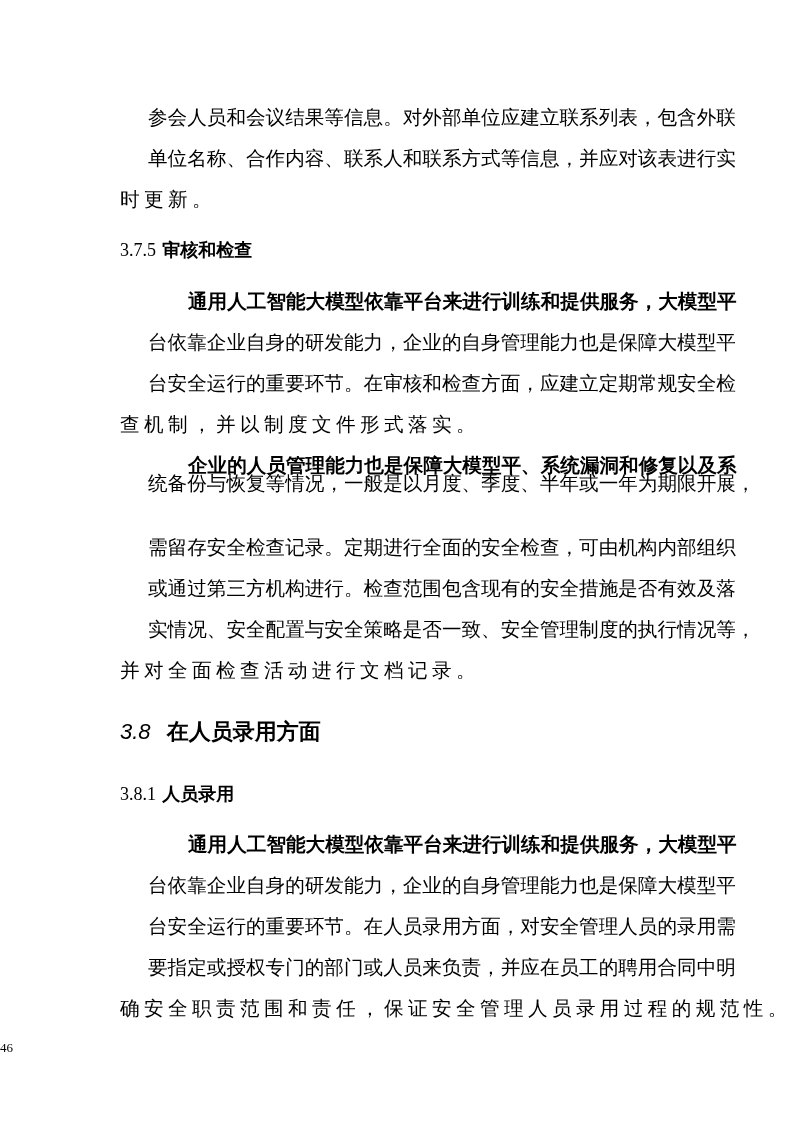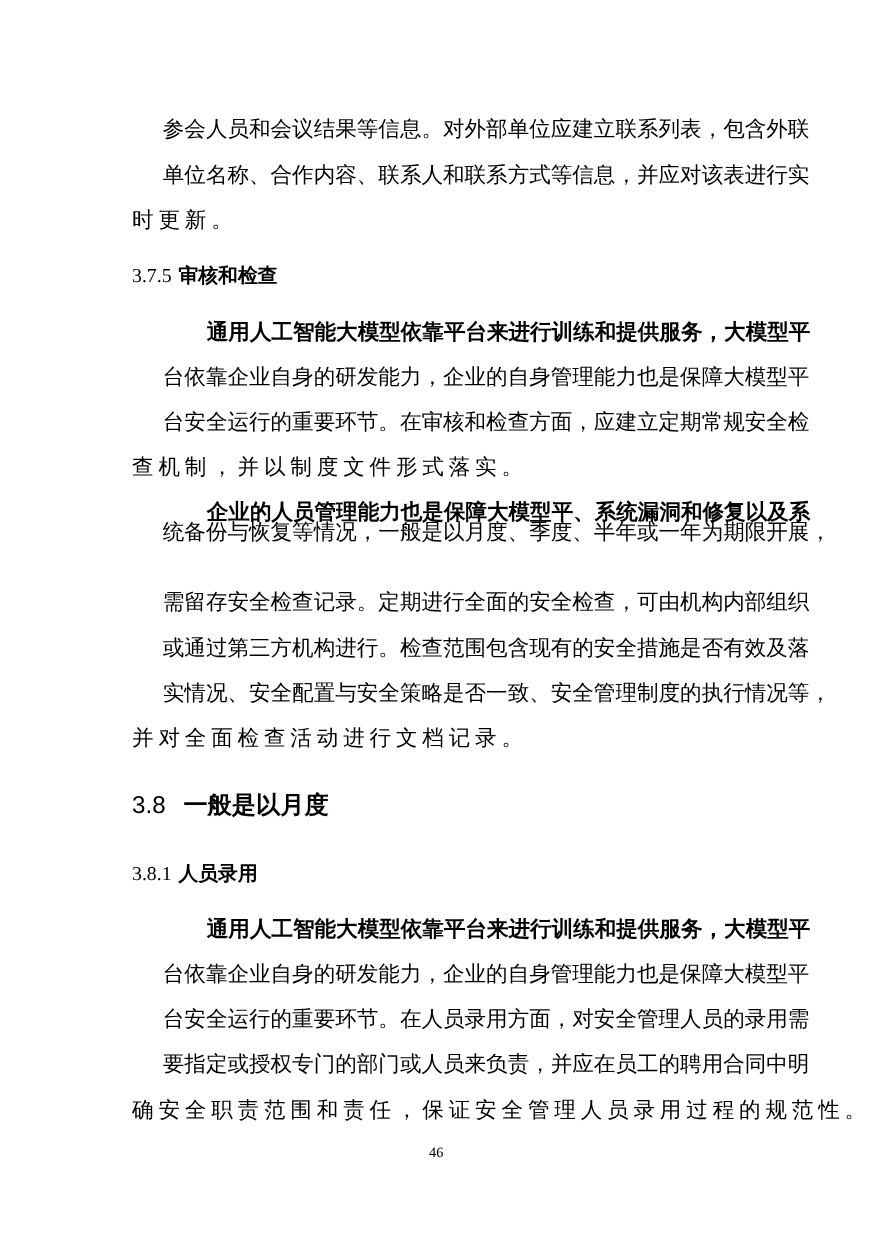--- a/index.html
+++ b/index.html
@@ -64,27 +64,26 @@
     }
     .h2 {
       position: absolute;
       left: 0;
       white-space: nowrap;
       font-family: "Liberation Sans", "DejaVu Sans", sans-serif;
       font-size: 22px;
       line-height: 28px;
       font-weight: bold;
     }
-    .h2 .num { font-weight: normal; margin-right: 10px; }
+    .h2 .num { font-weight: normal; margin-right: 10px; font-style: italic; }
     .page-number {
       position: absolute;
       left: 0;
       width: 793px;
       top: 1040px;
-      text-align: center;
       font-family: "Liberation Serif", "DejaVu Serif", serif;
       font-size: 13px;
     }
   </style>
 </head>
 <body>
 
 <div class="page">
 
   <div class="line justify" style="top:106px">参会人员和会议结果等信息。对外部单位应建立联系列表，包含外联</div>
@@ -103,21 +102,21 @@
 
   <div class="line justify indent" style="top:454px">企业的人员管理能力也是保障大模型平、系统漏洞和修复以及系</div>
   <div class="line justify" style="top:472px">统备份与恢复等情况，一般是以月度、季度、半年或一年为期限开展，</div>
   <div class="line justify" style="top:536px">需留存安全检查记录。定期进行全面的安全检查，可由机构内部组织</div>
   <div class="line justify" style="top:577px">或通过第三方机构进行。检查范围包含现有的安全措施是否有效及落</div>
   <div class="line justify" style="top:618px">实情况、安全配置与安全策略是否一致、安全管理制度的执行情况等，</div>
   <div class="line" style="top:659px">并对全面检查活动进行文档记录。</div>
 
   <div class="h2" style="top:718px">
     <span class="num">3.8</span>
-    <span>一般是以月度</span>
+    <span>在人员录用方面</span>
   </div>
 
   <div class="h3" style="top:782px">
     <span class="num">3.8.1</span>
     <span class="txt">人员录用</span>
   </div>
 
   <div class="line justify indent" style="top:833px">通用人工智能大模型依靠平台来进行训练和提供服务，大模型平</div>
   <div class="line justify" style="top:874px">台依靠企业自身的研发能力，企业的自身管理能力也是保障大模型平</div>
   <div class="line justify" style="top:915px">台安全运行的重要环节。在人员录用方面，对安全管理人员的录用需</div>

